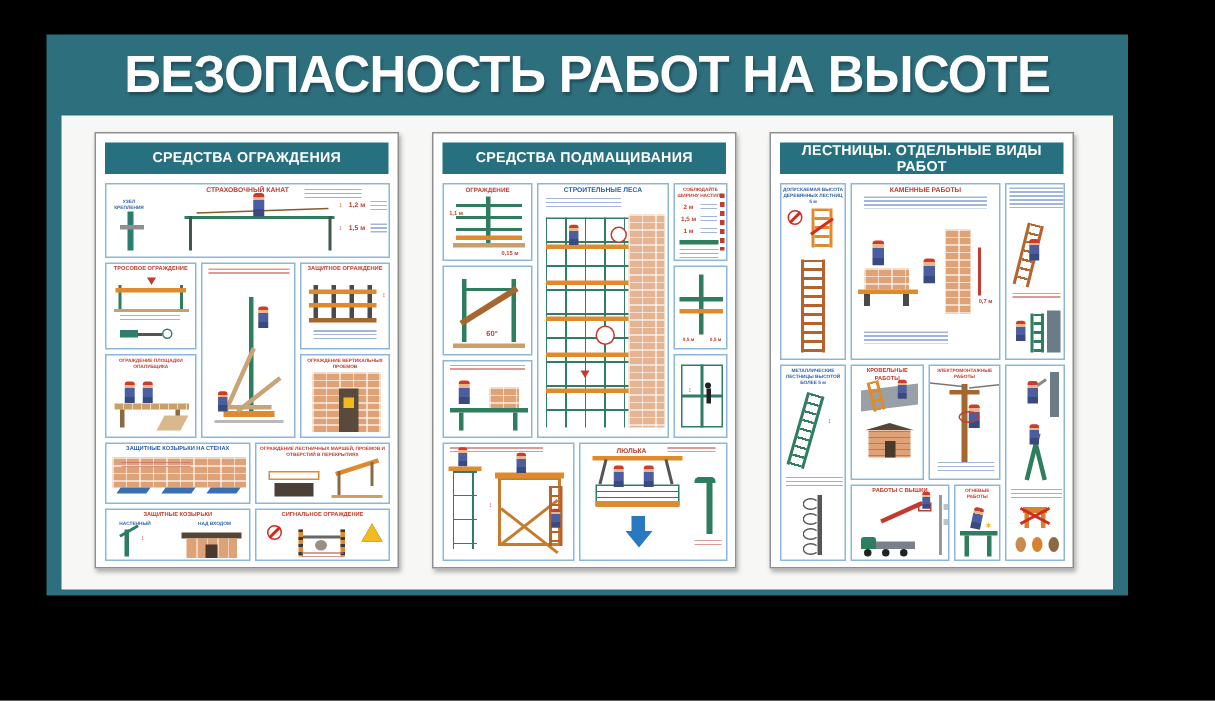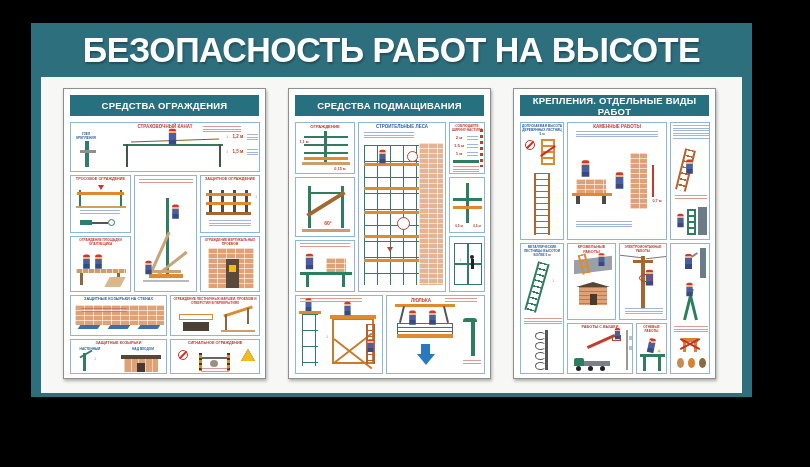--- a/index.html
+++ b/index.html
@@ -294,21 +294,21 @@
       <div class="bar" style="left:56px;top:13px;width:3px;height:18px;background:#e08a2e;background-image:repeating-linear-gradient(180deg,#3a3a3a 0 2px,transparent 2px 5px)"></div>
       <div class="bar" style="left:31px;top:17px;width:25px;height:1.5px;background:#666"></div>
       <div class="circ" style="left:39px;top:20px;width:8px;height:7px;background:#9a8f83"></div>
       <div class="mt mtr" style="left:30px;top:28px;width:28px;height:4px"></div>
      </div>
 
     </div>
    </section>
 
    <section class="poster p3">
-    <header class="phead">КРЕПЛЕНИЯ. ОТДЕЛЬНЫЕ ВИДЫ РАБОТ</header>
+    <header class="phead">ЛЕСТНИЦЫ. ОТДЕЛЬНЫЕ ВИДЫ РАБОТ</header>
     <div class="pcontent">
 
      <div class="panel" style="left:0;top:0;width:44px;height:118px">
       <div class="cap blu f32" style="left:1px;top:1px;width:40px">ДОПУСКАЕМАЯ ВЫСОТА ДЕРЕВЯННЫХ ЛЕСТНИЦ 5 м</div>
       <div class="nosign" style="left:4px;top:17px"></div>
       <div class="ladder lado" style="left:20px;top:16px;width:14px;height:26px"></div>
       <div class="bar" style="left:18px;top:27px;width:18px;height:2px;background:#d02c20;transform:rotate(-35deg)"></div>
       <div class="ladder" style="left:13px;top:50px;width:16px;height:62px"></div>
      </div>
 

